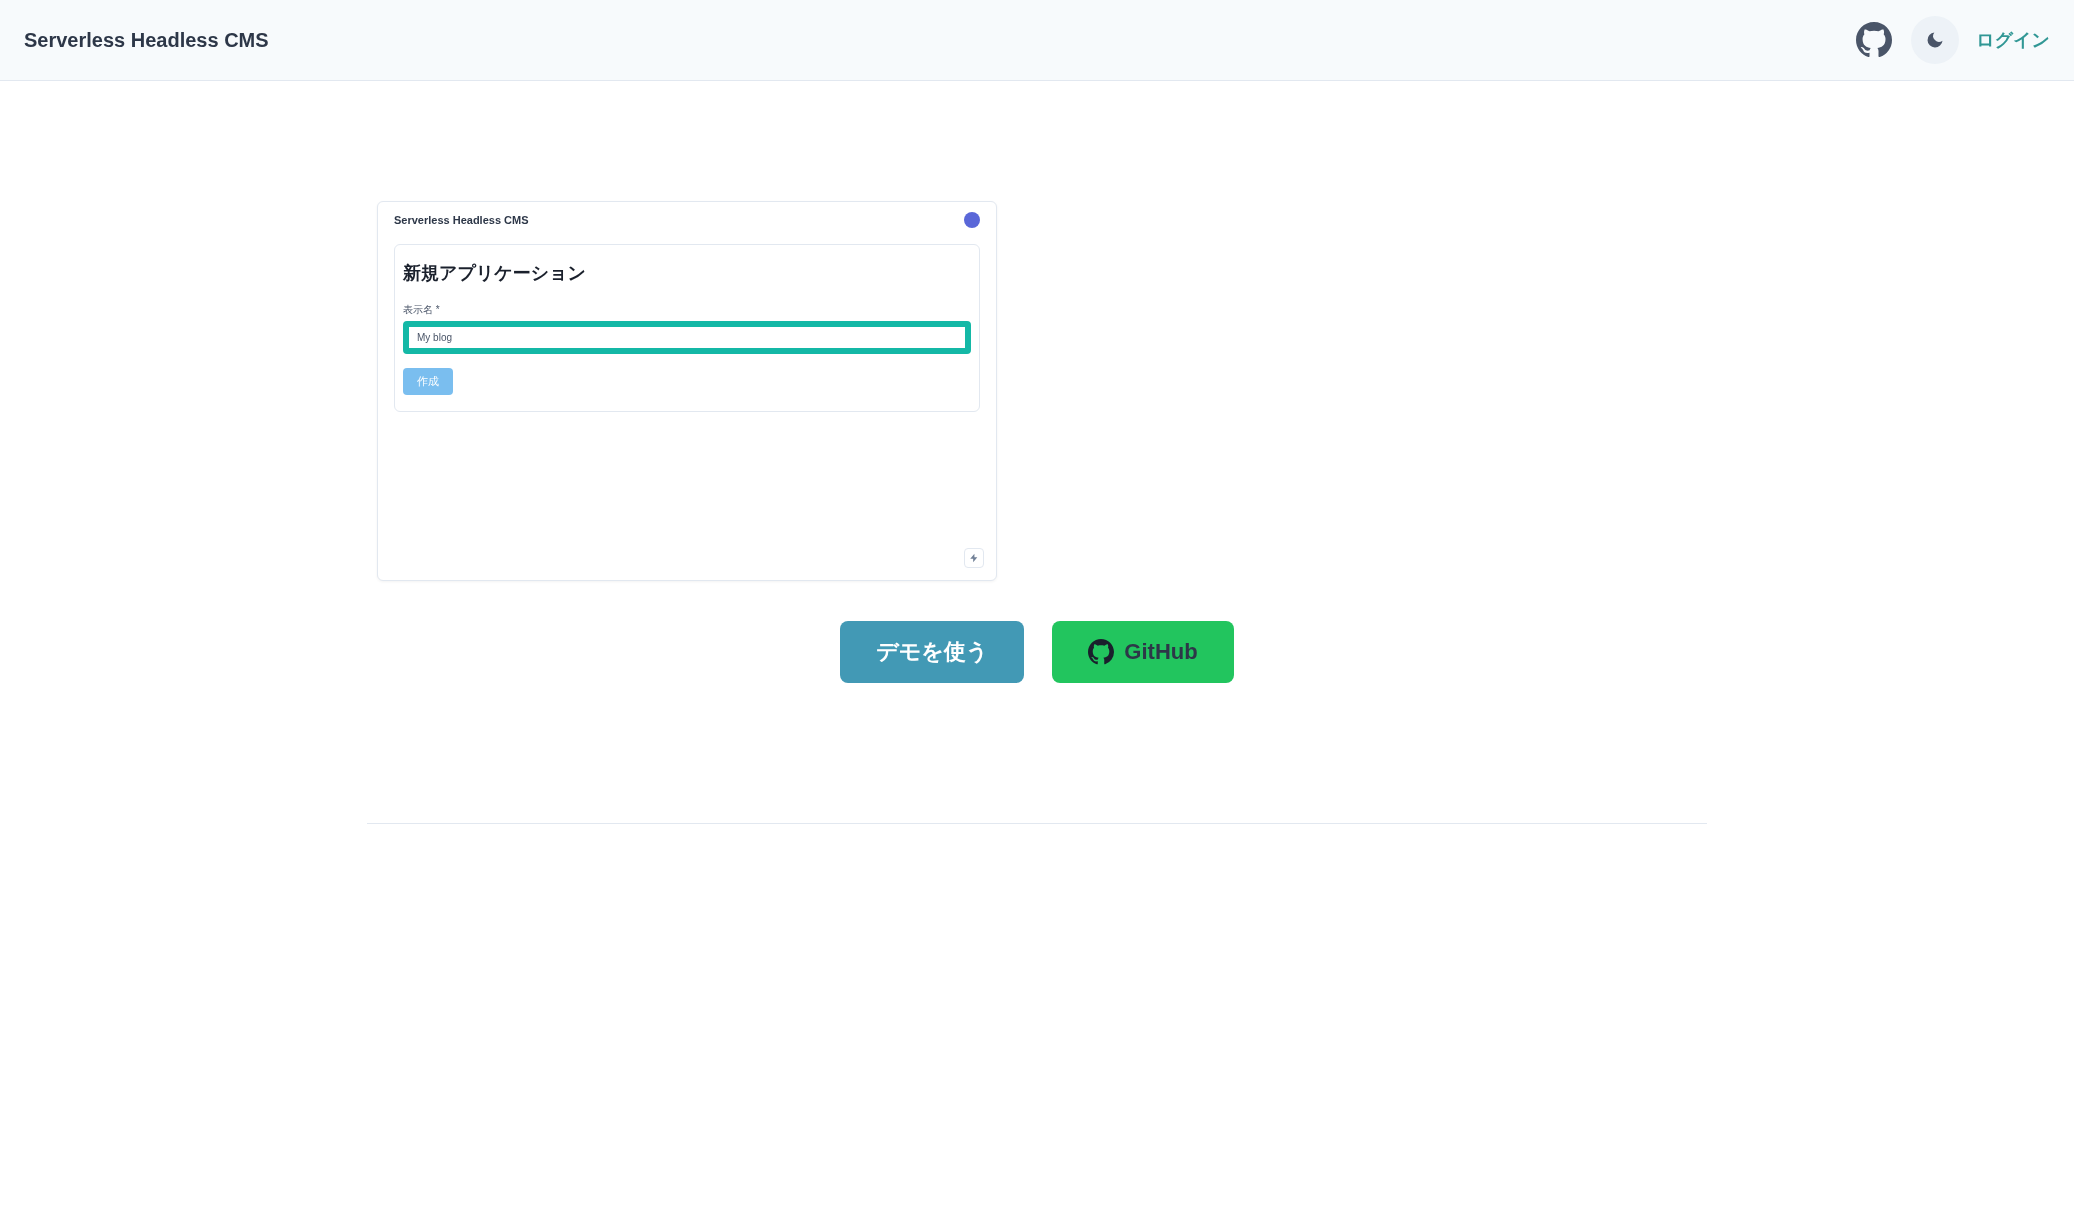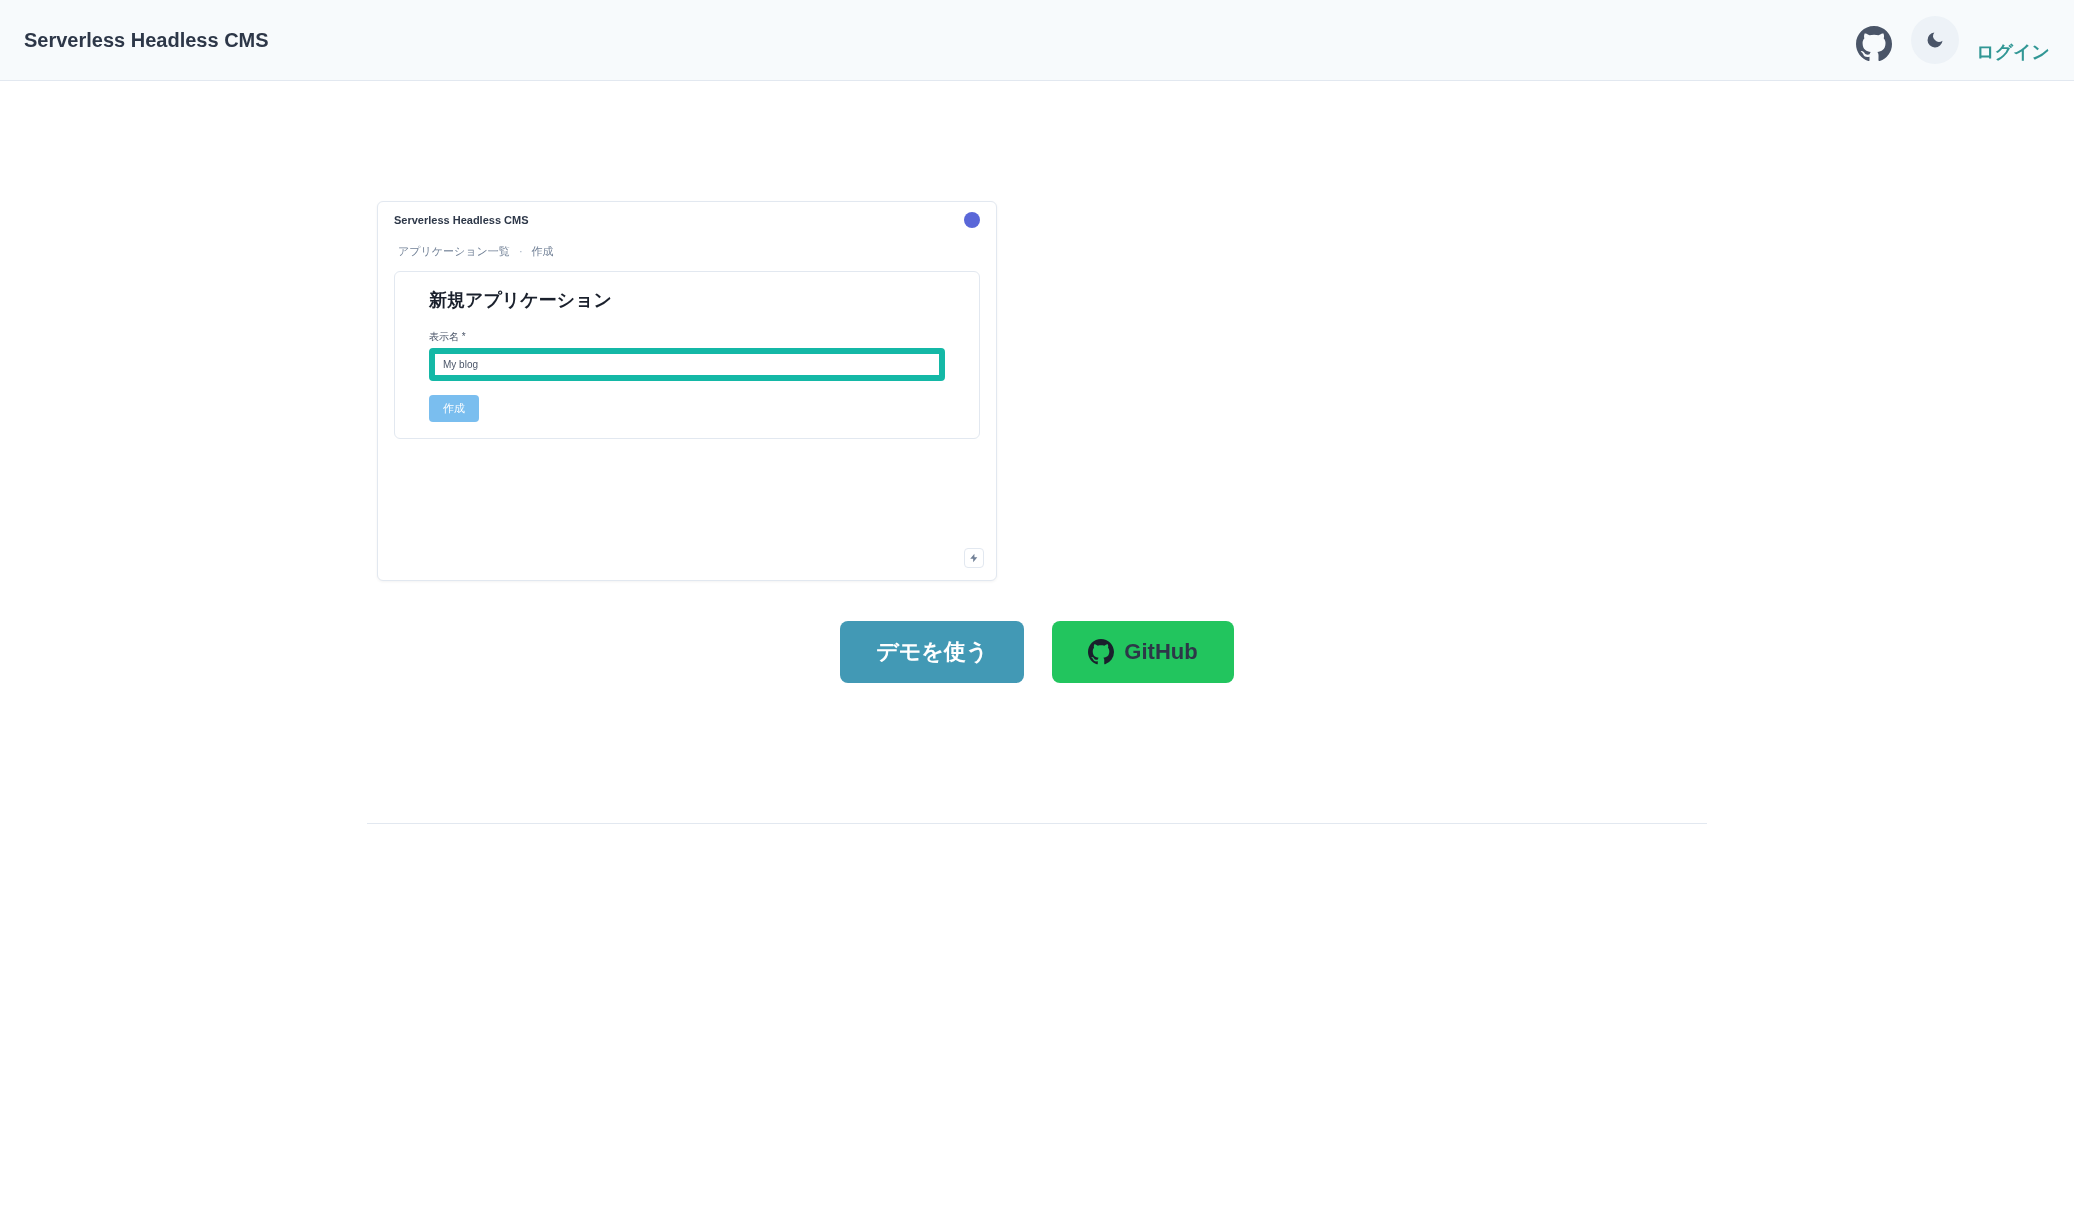--- a/index.html
+++ b/index.html
@@ -25,21 +25,21 @@
     }
     
     .header-title {
       font-size: 20px;
       font-weight: 700;
       color: #2d3748;
     }
     
     .header-actions {
       display: flex;
-      align-items: flex-end;
+      align-items: center;
       gap: 17px;
     }
     
     .github-icon-btn {
       width: 40px;
       height: 40px;
       display: flex;
       align-items: center;
       justify-content: center;
       cursor: pointer;
@@ -133,21 +133,21 @@
       color: #718096;
     }
     
     .preview-breadcrumb-sep {
       margin: 0 6px;
       color: #a0aec0;
     }
     
     .preview-card {
       margin: 6px 16px;
-      padding: 16px 34px;
+      padding: 16px 8px;
       border: 1px solid #e2e8f0;
       border-radius: 6px;
       background: #fff;
     }
     
     .preview-card-title {
       font-size: 18px;
       font-weight: 700;
       color: #1a202c;
       margin-bottom: 18px;
@@ -257,25 +257,20 @@
 </header>
 
 <main class="main">
   <div class="hero">
 
     <div class="preview">
       <div class="preview-header">
         <div class="preview-header-title">Serverless Headless CMS</div>
         <div class="preview-avatar"></div>
       </div>
-      <div class="preview-breadcrumb">
-        <span>アプリケーション一覧</span>
-        <span class="preview-breadcrumb-sep">·</span>
-        <span>作成</span>
-      </div>
       <div class="preview-card">
         <div class="preview-card-title">新規アプリケーション</div>
         <div class="preview-label">表示名 *</div>
         <input class="preview-input" readonly="" value="My blog" style="">
         <button class="preview-submit">作成</button>
       </div>
       <div class="preview-bolt">
         <svg width="10" height="10" viewBox="0 0 24 24" fill="#718096">
           <path d="M13 2L3 14h7v8l10-12h-7z"></path>
         </svg>

